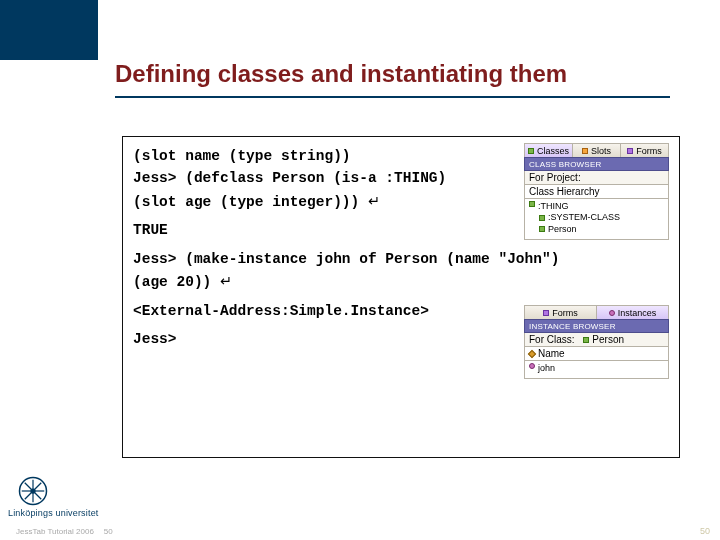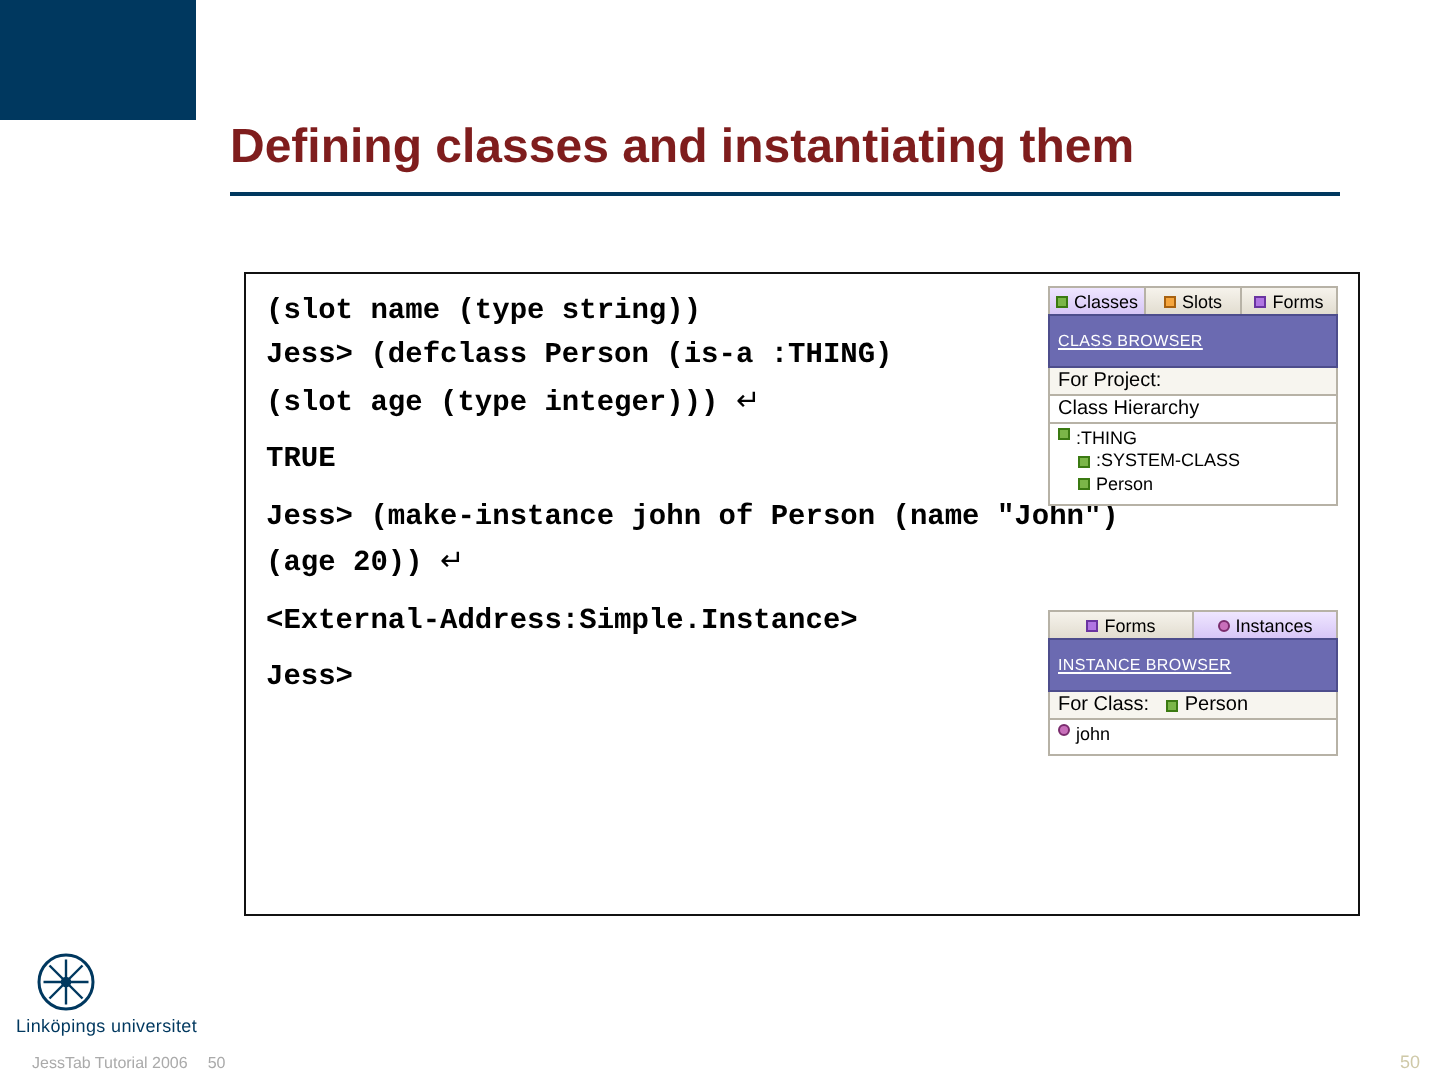--- a/index.html
+++ b/index.html
@@ -89,30 +89,29 @@
   }
   .mini .tab:last-child { border-right: none; }
   .dot { width:6px;height:6px;border-radius:0; }
   .dot.c { background:#7bb648; border:1px solid #3b7a12; }
   .dot.s { background:#f6a63e; border:1px solid #a86210; }
   .dot.f { background:#b075e2; border:1px solid #6a34a1; }
   .dot.i { width:6px;height:6px;border-radius:50%;background:#c86fba;border:1px solid #7a2c6d; }
   .dot.p { width:6px;height:6px;background:#d89b2b;border:1px solid #885f10;transform:rotate(45deg); }
 
   .mini .hdr {
-    height: 27px;
+    height: 14px;
     background: #6b6ab1;
     color: #fff;
     display: flex;
     align-items: center;
     padding-left: 4px;
     font-size: 8px;
     letter-spacing: 0.2px;
     border: 1px solid #4d4d8c;
-    text-decoration: underline;
   }
   .mini .row {
     border: 1px solid #b7b2a6;
     border-top: none;
     padding: 1px 4px;
     display: flex;
     align-items: center;
     gap: 3px;
     font-size: 10px;
     min-height: 13px;
@@ -228,20 +227,24 @@
           <span class="dot i"></span>
           <span>Instances</span>
         </div>
     </div>
     <div class="hdr">INSTANCE BROWSER</div>
     <div class="row lite">
       <span>For Class:</span>&nbsp;
       <span class="dot c"></span>
       <span>Person</span>
     </div>
+    <div class="row">
+        <span class="dot p"></span>
+        <span>Name</span>
+      </div>
     <div class="tree">
       <div class="t1">
           <span class="dot i"></span>
           <span>john</span>
         </div>
     </div>
   </div>
 </div>
 
 <div class="logo-area">

